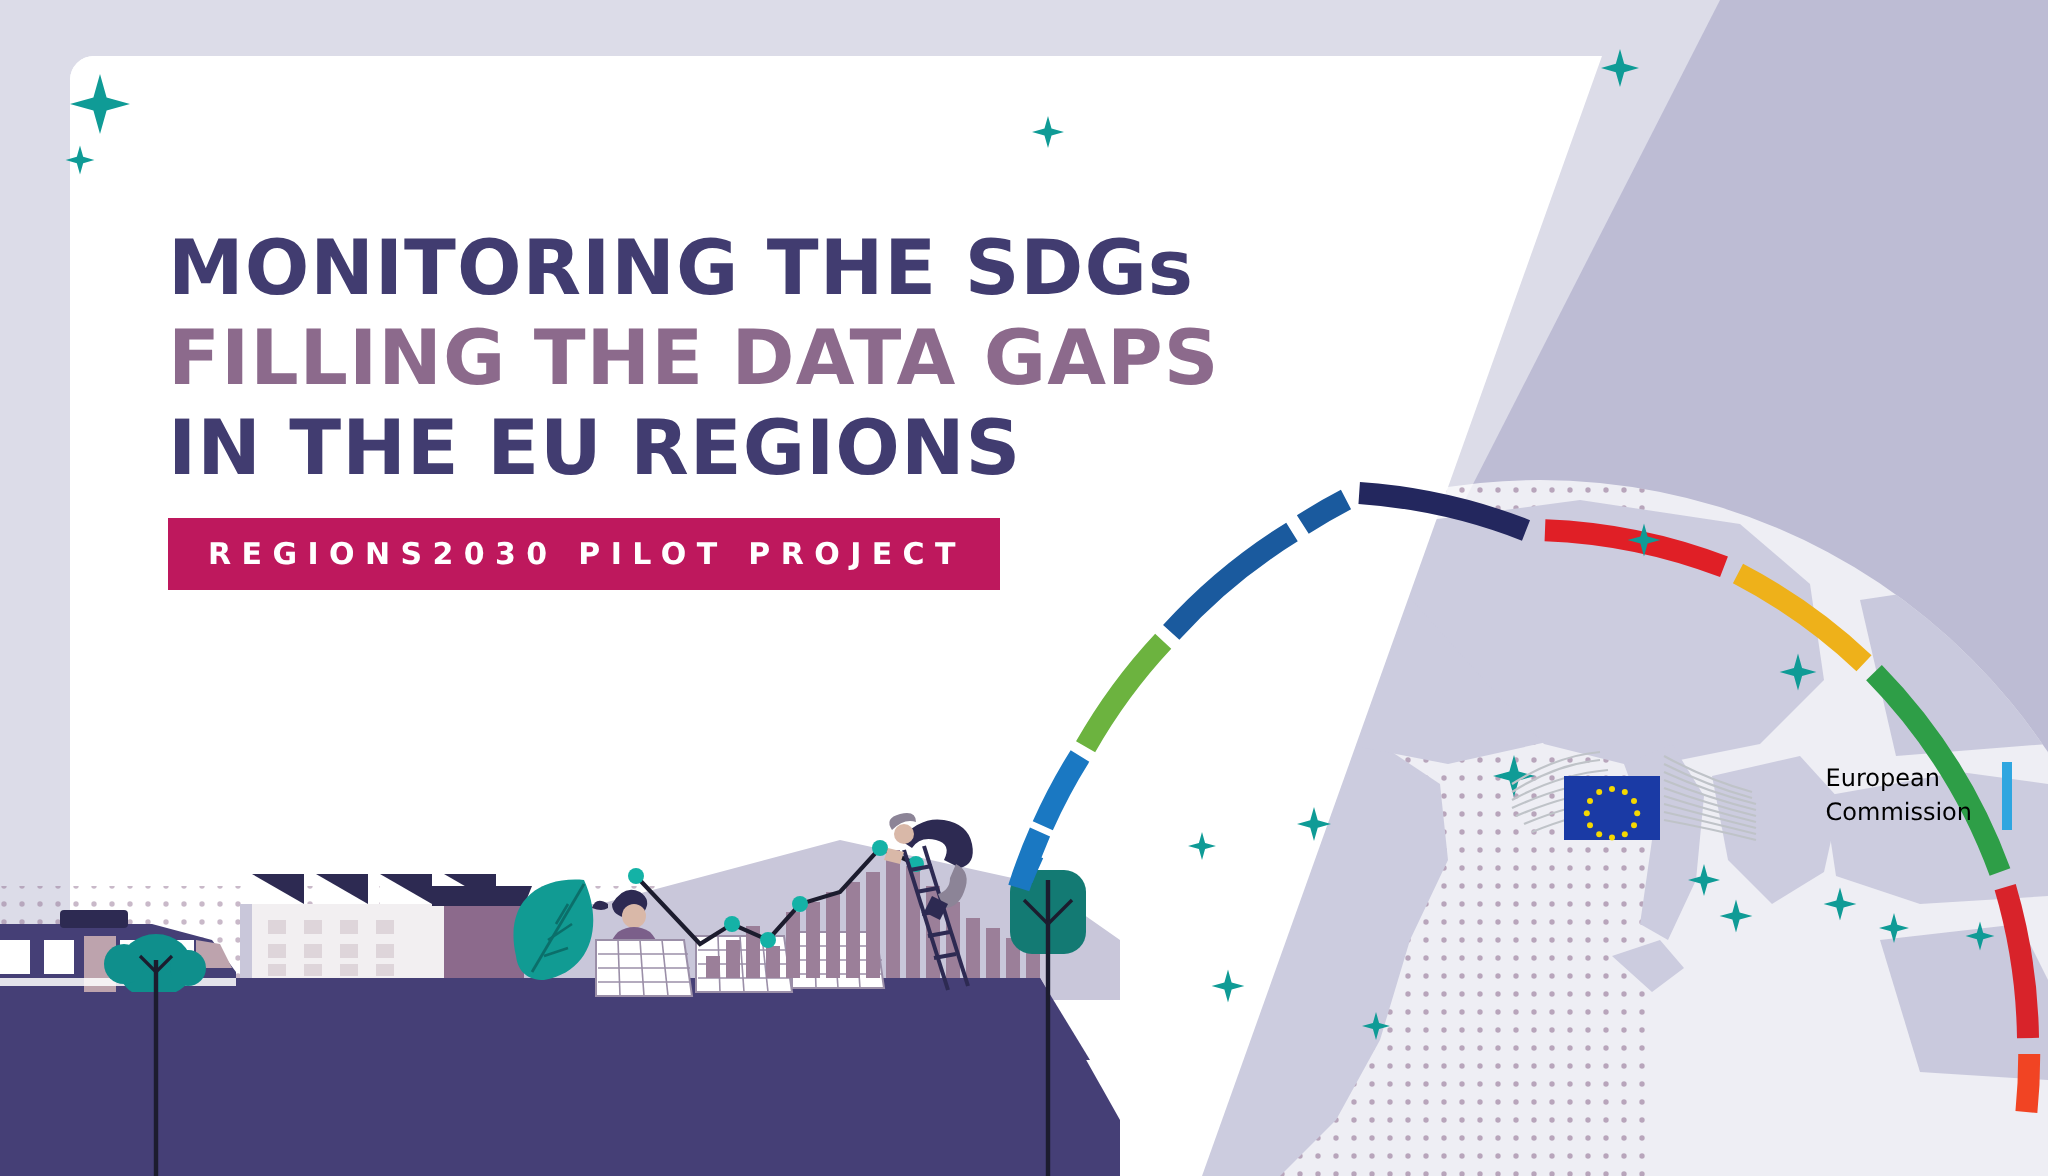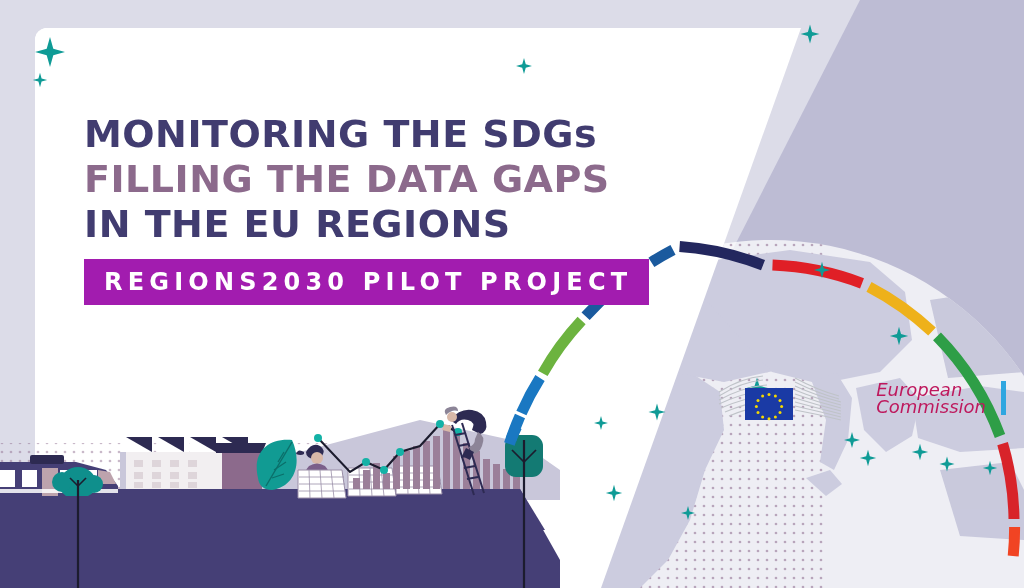--- a/index.html
+++ b/index.html
@@ -23,38 +23,38 @@
     line-height:45px;
     letter-spacing:0.5px;
     color:#413c70;
     white-space:nowrap;
     margin:0;
   }
   .t-line.accent{color:#8c6a8c;}
   .badge{
     display:inline-block;
     margin-top:12px;
-    background:#a21caf;
+    background:#be185d;
     color:#ffffff;
     font-family:"DejaVu Sans","Liberation Sans",sans-serif;
     font-weight:bold;
-    font-size:24px;
+    font-size:15px;
     letter-spacing:5.2px;
     padding:9px 17px 9px 20px;
     white-space:nowrap;
   }
 
   
   .eclogo{
     position:absolute;right:18px;bottom:22px;
     display:flex;align-items:center;gap:9px;z-index:60;
   }
   .ec-words{
     font-family:"DejaVu Sans","Liberation Sans",sans-serif;
-    font-size:18px;line-height:17px;color:#be185d;white-space:nowrap;font-style:italic;
+    font-size:12px;line-height:17px;color:#000000;white-space:nowrap;
   }
   .ec-bar{width:5px;height:34px;background:#2fa6e0;margin-left:6px;}
 </style>
 </head>
 <body>
 
 <div id="stage">
 
   <svg class="layer" viewBox="0 0 1024 588" preserveAspectRatio="none">
     <defs>

